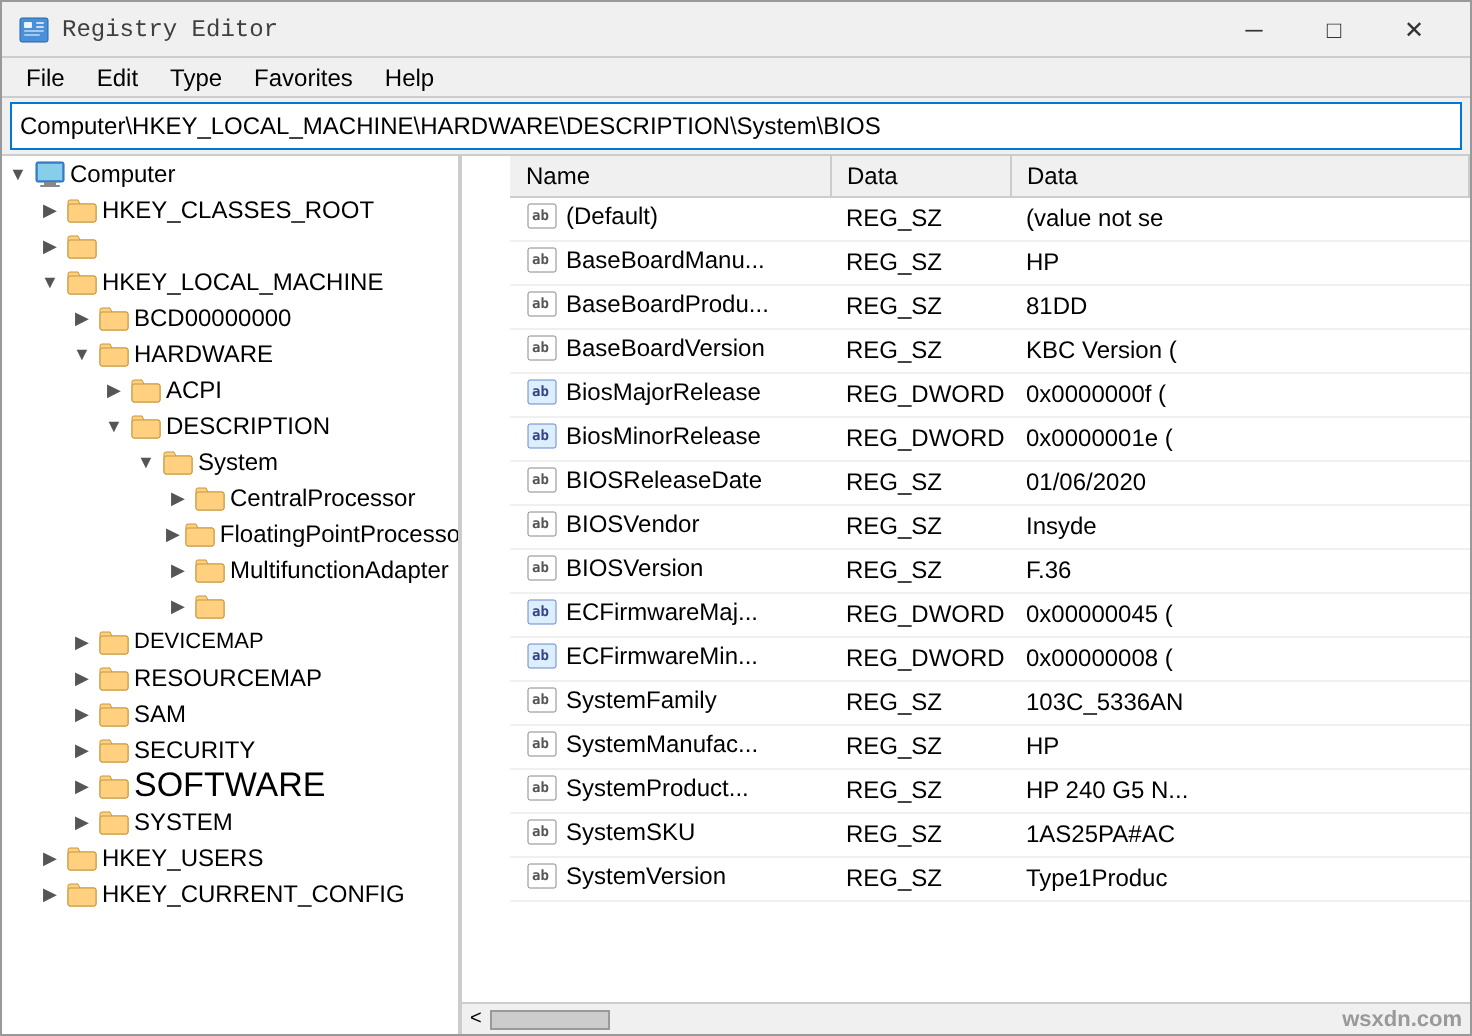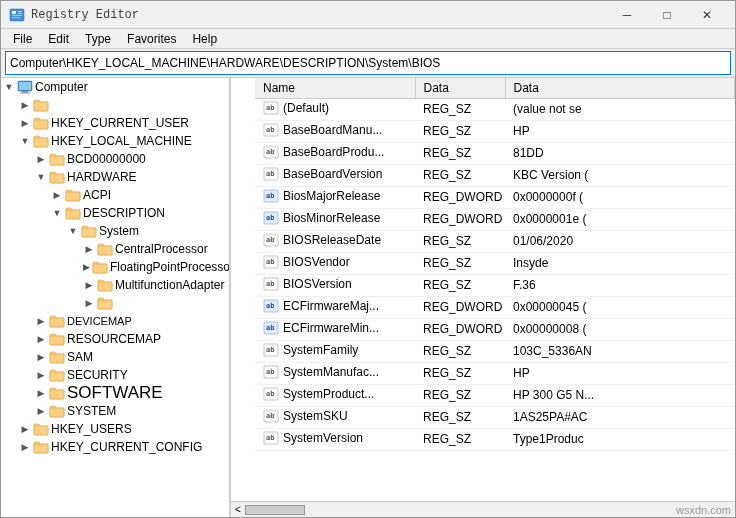--- a/index.html
+++ b/index.html
@@ -238,28 +238,28 @@
     <rect x="3" y="13.5" width="10" height="1" rx="0.5" fill="#888"></rect>
   </svg>
             <span style="font-size:12px">Computer</span>
           </div>
           <div class="tree-item" style="padding-left: 18px;">
             <span style="display:inline-flex;align-items:center;justify-content:center;width:12px;height:18px;font-size:9px;margin-right:2px;color:#555">▶</span>
             <svg width="16" height="16" viewBox="0 0 16 16" style="margin-right:2px;vertical-align:middle;flex-shrink:0">
     <path d="M1 4 Q1 3 2 3 L6 3 L7 5 L14 5 Q15 5 15 6 L15 13 Q15 14 14 14 L2 14 Q1 14 1 13Z" fill="#ffd080" stroke="#c8963a" stroke-width="0.5"></path>
     <rect x="1" y="5" width="14" height="9" rx="1" fill="#ffd080" stroke="#c8963a" stroke-width="0.5"></rect>
   </svg>
+            <span style="font-size:12px">HKEY_CLASSES_ROOT</span>
           </div>
           <div class="tree-item" style="padding-left: 18px;">
             <span style="display:inline-flex;align-items:center;justify-content:center;width:12px;height:18px;font-size:9px;margin-right:2px;color:#555">▶</span>
             <svg width="16" height="16" viewBox="0 0 16 16" style="margin-right:2px;vertical-align:middle;flex-shrink:0">
     <path d="M1 4 Q1 3 2 3 L6 3 L7 5 L14 5 Q15 5 15 6 L15 13 Q15 14 14 14 L2 14 Q1 14 1 13Z" fill="#ffd080" stroke="#c8963a" stroke-width="0.5"></path>
     <rect x="1" y="5" width="14" height="9" rx="1" fill="#ffd080" stroke="#c8963a" stroke-width="0.5"></rect>
   </svg>
-            <span style="font-size:12px">HKEY_CURRENT_USER</span>
           </div>
           <div class="tree-item" style="padding-left: 18px;">
             <span style="display:inline-flex;align-items:center;justify-content:center;width:12px;height:18px;font-size:9px;margin-right:2px;color:#555">▼</span>
             <svg width="16" height="16" viewBox="0 0 16 16" style="margin-right:2px;vertical-align:middle;flex-shrink:0">
     <path d="M1 4 Q1 3 2 3 L6 3 L7 5 L14 5 Q15 5 15 6 L15 13 Q15 14 14 14 L2 14 Q1 14 1 13Z" fill="#ffd080" stroke="#c8963a" stroke-width="0.5"></path>
     <rect x="1" y="5" width="14" height="9" rx="1" fill="#ffd080" stroke="#c8963a" stroke-width="0.5"></rect>
   </svg>
             <span style="font-size:12px">HKEY_LOCAL_MACHINE</span>
           </div>
           <div class="tree-item" style="padding-left: 34px;">
@@ -514,21 +514,21 @@
                     </svg>SystemManufac...</span></td>
     <td>REG_SZ</td>
     <td>HP</td>
   </tr>
               <tr>
     <td style="align-items: center; white-space: nowrap; overflow: hidden;"><span style="display:inline-flex;align-items:center"><svg width="16" height="16" viewBox="0 0 16 16" style="vertical-align:middle;margin-right:4px;flex-shrink:0">
                       <rect x="1" y="2" width="14" height="12" rx="1" fill="#fff" stroke="#888" stroke-width="0.5"></rect>
                       <text x="3" y="10" font-size="7" fill="#555" font-family="monospace" font-weight="bold">ab</text>
                     </svg>SystemProduct...</span></td>
     <td>REG_SZ</td>
-    <td>HP 300 G5 N...</td>
+    <td>HP 240 G5 N...</td>
   </tr>
               <tr>
     <td style="align-items: center; white-space: nowrap; overflow: hidden;"><span style="display:inline-flex;align-items:center"><svg width="16" height="16" viewBox="0 0 16 16" style="vertical-align:middle;margin-right:4px;flex-shrink:0">
                       <rect x="1" y="2" width="14" height="12" rx="1" fill="#fff" stroke="#888" stroke-width="0.5"></rect>
                       <text x="3" y="10" font-size="7" fill="#555" font-family="monospace" font-weight="bold">ab</text>
                     </svg>SystemSKU</span></td>
     <td>REG_SZ</td>
     <td>1AS25PA#AC</td>
   </tr>
               <tr>
@@ -538,17 +538,17 @@
                     </svg>SystemVersion</span></td>
     <td>REG_SZ</td>
     <td>Type1Produc</td>
   </tr>
             </tbody>
         </table>
       </div>
       <div class="right-panel-bottom">
         <span style="font-size:10px">&lt;</span>
         <div class="scrollbar-indicator"></div>
-        <span style="margin-left:auto; font-size:11px; color:#999;">wsxdn.com</span>
+        <span style="margin-left:auto; font-size:11px; color:#999;font-weight:bold;">wsxdn.com</span>
       </div>
     </div>
   </div>
 </div>
 
 </body></html>

